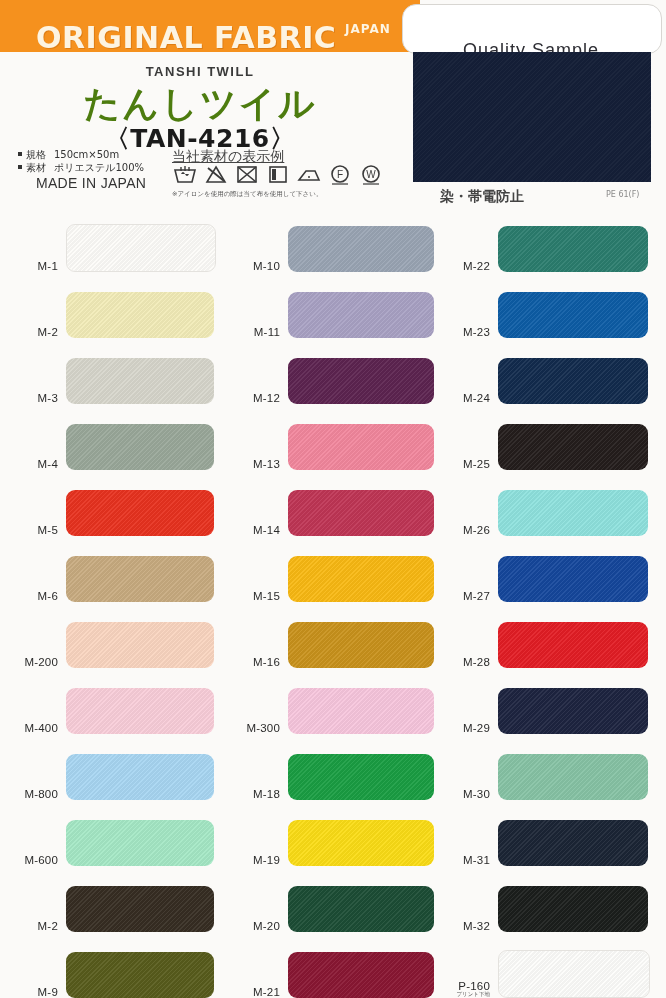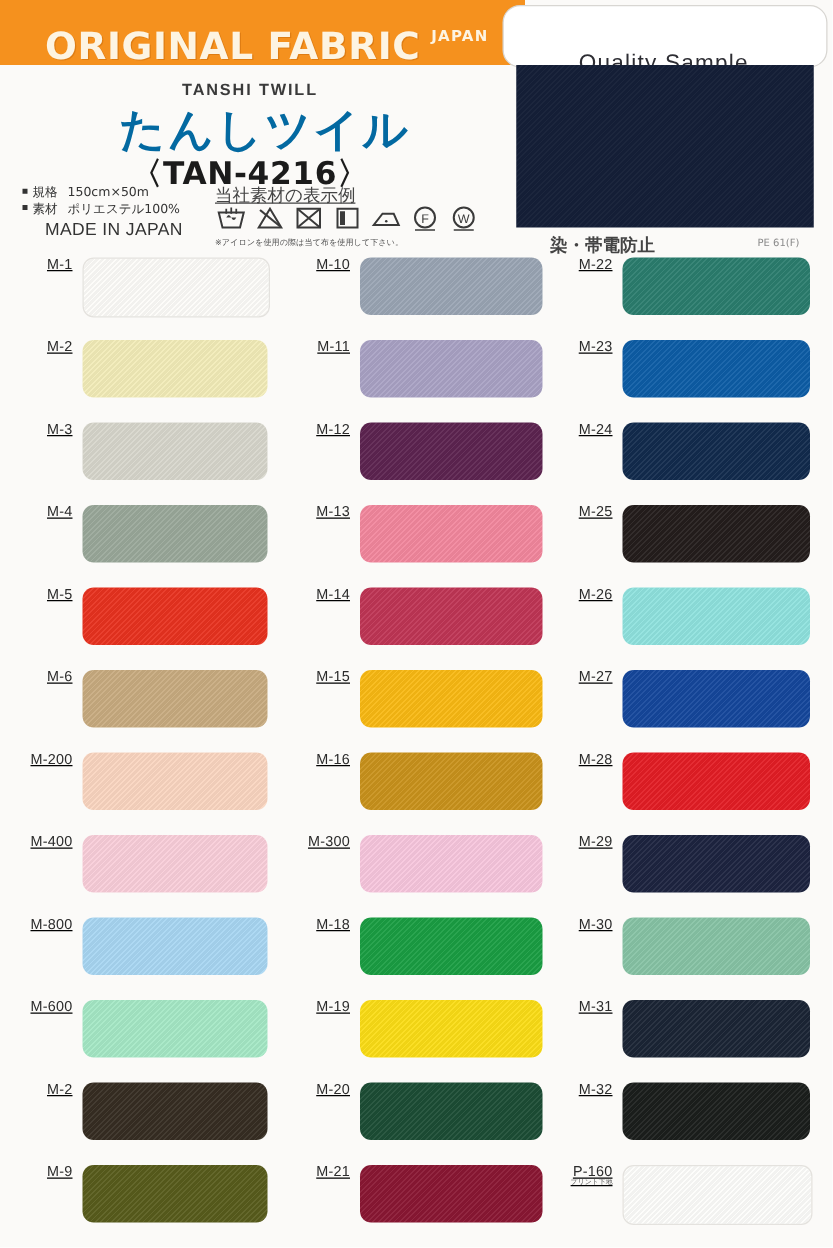--- a/index.html
+++ b/index.html
@@ -122,24 +122,23 @@
     font-family: "Liberation Sans", sans-serif;
   }
   .jp-title {
     position: absolute;
     left: 0;
     top: 80px;
     width: 400px;
     text-align: center;
     font-size: 36px;
     font-weight: bold;
-    color: #0369a1;
+    color: #4d7c0f;
     letter-spacing: 2px;
     font-family: "DejaVu Sans", sans-serif;
-    padding-left: 12px;
   }
   .code-title {
     position: absolute;
     left: 0;
     top: 122px;
     width: 400px;
     text-align: center;
     font-size: 25px;
     font-weight: bold;
     color: #1b1b1b;
@@ -216,23 +215,22 @@
     height: 792px;
     display: grid;
     grid-template-columns: 222px 210px 234px;
   }
   .col {
     display: grid;
     grid-template-rows: repeat(12, 1fr);
   }
   .cell {
     display: flex;
-    align-items: flex-start;
+    align-items: flex-end;
     gap: 8px;
-    text-decoration: underline;
   }
   .cell-label {
     width: 58px;
     text-align: right;
     font-size: 11.5px;
     color: #2b2b2b;
     letter-spacing: .2px;
     font-family: "Liberation Sans", sans-serif;
     flex: none;
     line-height: 1.05;

